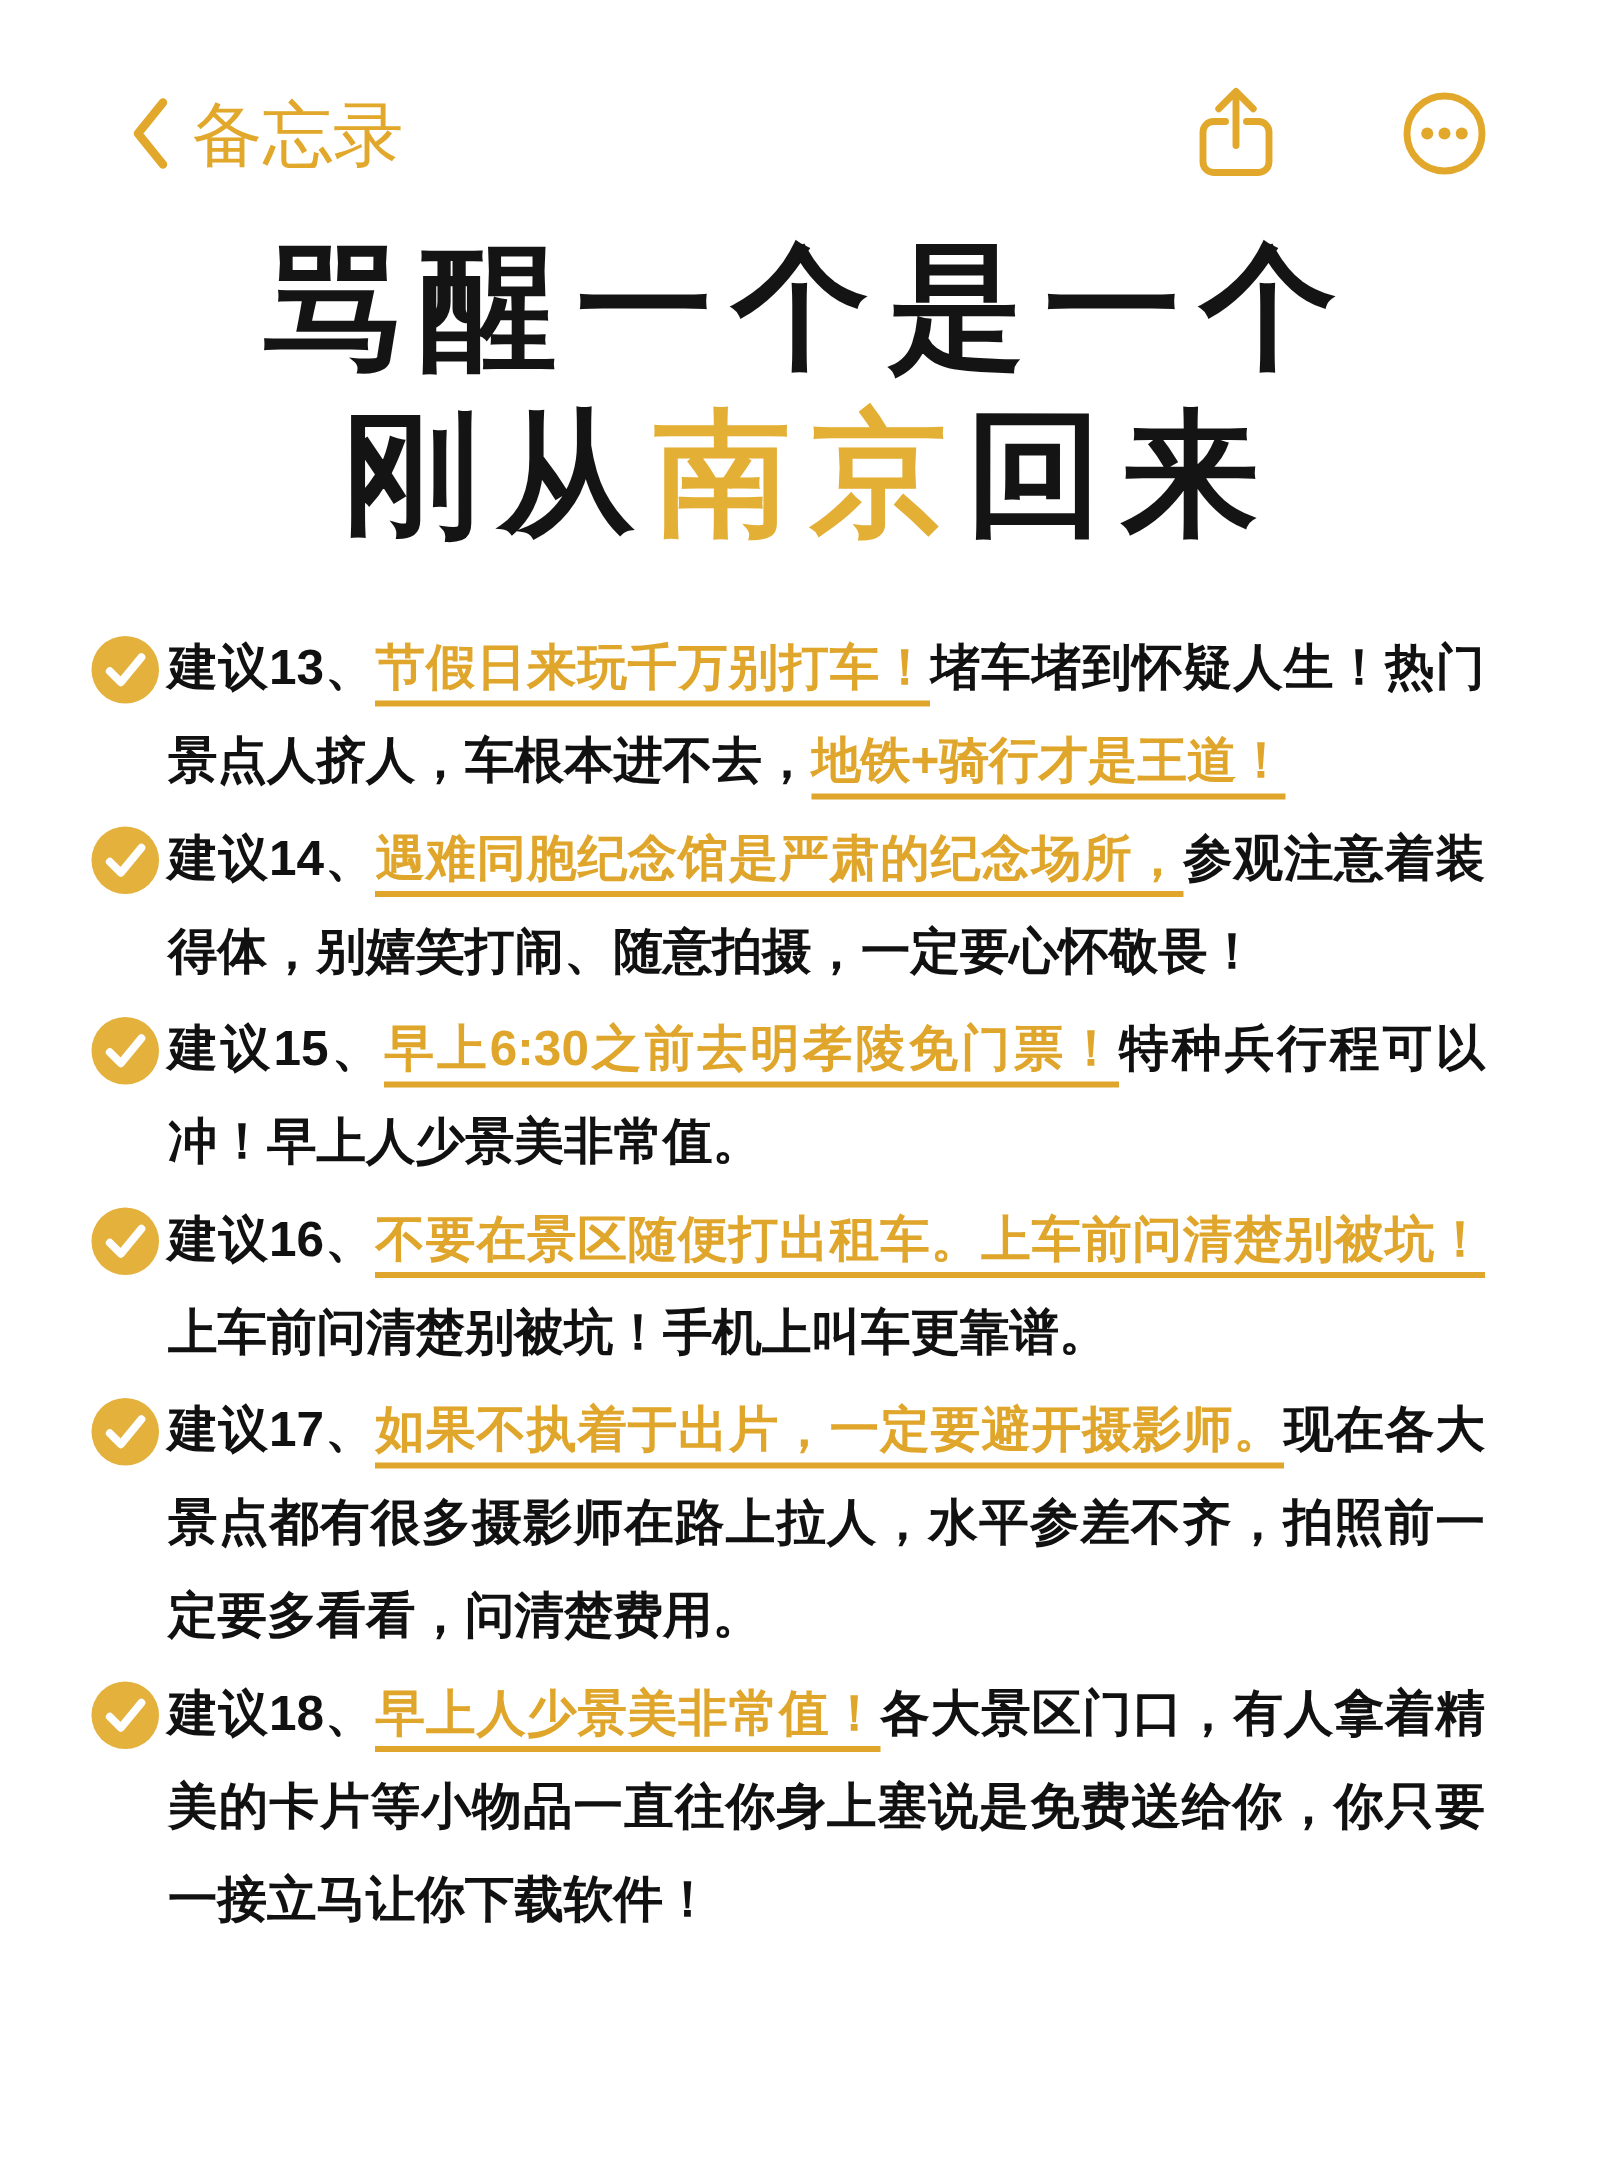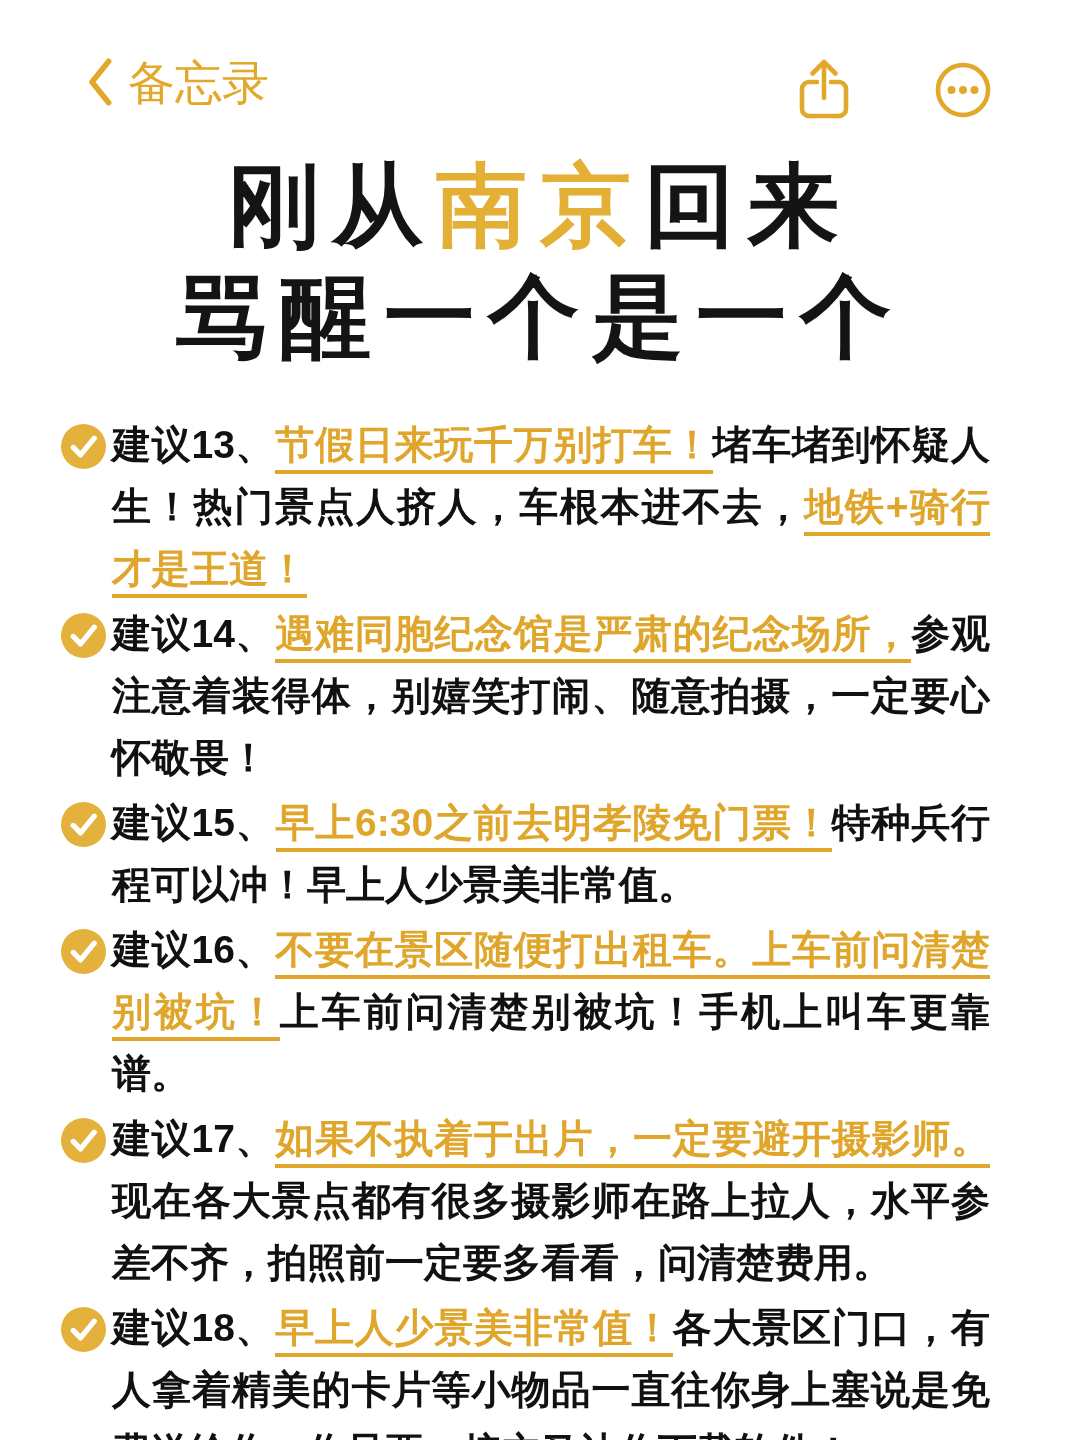--- a/index.html
+++ b/index.html
@@ -6,21 +6,21 @@
   body {
     width:1080px; height:1440px;
     background:#ffffff;
     font-family:"Liberation Sans", sans-serif;
     -webkit-font-smoothing:antialiased;
   }
   .page { position:relative; width:1080px; height:1440px; overflow:hidden; background:#fff; }
 
   
   .nav {
-    display:flex; justify-content:space-between; align-items:flex-start;
+    display:flex; justify-content:space-between; align-items:center;
     padding:58px 88px 0 86px;
     height:62px;
   }
   .back {
     display:flex; align-items:center; gap:14px;
     color:#E2A82B; font-size:47px; font-weight:500;
     cursor:pointer; line-height:1;
   }
   .back svg { display:block; }
   .nav-actions { display:flex; align-items:center; gap:80px; }
@@ -42,21 +42,21 @@
 
   
   .list { margin:42px 90px 0 62px; }
   .item { position:relative; padding-left:50px; margin:0 0 3px 0; }
   .check {
     position:absolute; left:-2px; top:9px; width:47px; height:47px;
   }
   .check svg { display:block; width:47px; height:47px; }
   .item-text {
     margin:0;
-    font-size:39px; line-height:62px; font-weight:700;
+    font-size:33px; line-height:62px; font-weight:700;
     color:#111111;
     text-align:justify;
   }
   .seg.link {
     color:#DFA62B;
     border-bottom:4px solid #DFA62B;
     padding-bottom:4px;
     box-decoration-break:clone;
     -webkit-box-decoration-break:clone;
   }
@@ -92,22 +92,22 @@
             <circle cx="17.5" cy="29" r="4" fill="#E2A82B"></circle>
             <circle cx="29" cy="29" r="4" fill="#E2A82B"></circle>
             <circle cx="40.5" cy="29" r="4" fill="#E2A82B"></circle>
           </svg>
         </span>
       </button>
     </div>
   </header>
 
   <h1 class="title">
+    <span class="t-line">骂醒一个是一个</span>
     <span class="t-line"><span>刚从</span><span class="gold">南京</span><span>回来</span></span>
-    <span class="t-line">骂醒一个是一个</span>
   </h1>
 
   <main class="list" id="list">
     <div class="item">
       <span class="check">
         <svg viewBox="0 0 48 48">
           <circle cx="24" cy="24" r="23" fill="#E3B13C"></circle>
           <path d="M13.5 25 L21 32.5 L35 15.5" stroke="#ffffff" stroke-width="5.4" fill="none" stroke-linecap="round" stroke-linejoin="round"></path>
         </svg>
       </span>

